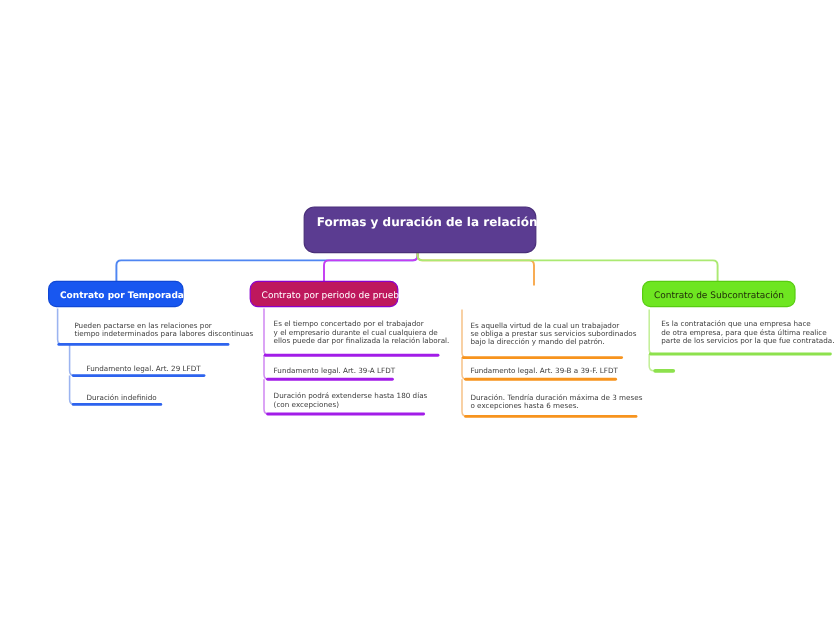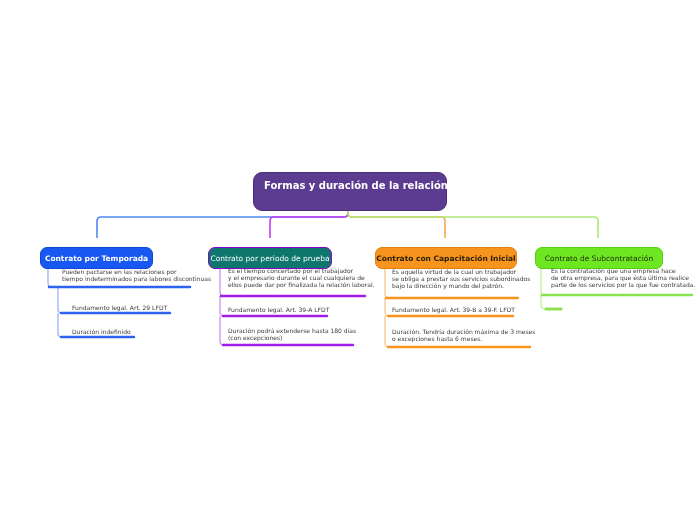--- a/index.html
+++ b/index.html
@@ -13,23 +13,23 @@
   .node{
     position:absolute;box-sizing:border-box;border-radius:7px;
     display:flex;align-items:center;white-space:nowrap;
   }
   .root-node{
     left:253px;top:172px;width:194px;height:39px;border-radius:9px;
     background:#5b3c91;border:1px solid #4a2f7a;
     color:#ffffff;font-size:10px;font-weight:bold;line-height:12.5px;
     padding:0 10px;display:block;padding-top:7px;
   }
-  .branch-node{height:22px;top:247px;font-size:7.5px;padding:0 9px;justify-content:center;}
+  .branch-node{height:22px;top:234px;font-size:7.5px;padding:0 9px;}
   .bn-temporada{left:40px;width:113px;background:#1857f0;border:1px solid #0f47d6;color:#fff;font-weight:bold;}
-  .bn-prueba{left:208px;width:124px;background:#0f766e;border:1px solid #8a00cc;color:#fff;font-weight:normal;}
+  .bn-prueba{left:208px;width:124px;background:#be185d;border:1px solid #8a00cc;color:#fff;font-weight:normal;}
   .bn-capacitacion{left:375px;width:142px;background:#f7941e;border:1px solid #e07f0a;color:#2b2008;font-weight:bold;}
   .bn-subcontratacion{left:535px;width:128px;background:#6ee621;border:1px solid #58cc11;color:#1f2a08;font-weight:normal;}
 
   .child-text{
     position:absolute;color:#3b3b3b;font-size:6px;line-height:7px;white-space:nowrap;
   }
 </style>
 </head>
 <body>
 
@@ -72,23 +72,20 @@
   <div class="node root-node">
     <div>Formas y duración de la relación</div>
   </div>
 
   <div class="node branch-node bn-temporada">
     <span>Contrato por Temporada</span>
   </div>
   <div class="node branch-node bn-prueba">
     <span>Contrato por periodo de prueba</span>
   </div>
-  <div class="node branch-node bn-capacitacion">
-    <span>Contrato con Capacitación Inicial</span>
-  </div>
   <div class="node branch-node bn-subcontratacion">
     <span>Contrato de Subcontratación</span>
   </div>
 
   <div class="child-text" style="left:62px;top:268px;">
     <div>Pueden pactarse en las relaciones por</div>
     <div>tiempo indeterminados para labores discontinuas</div>
   </div>
   <div class="child-text" style="left:72px;top:304px;">
     <div>Fundamento legal. Art. 29 LFDT</div>

